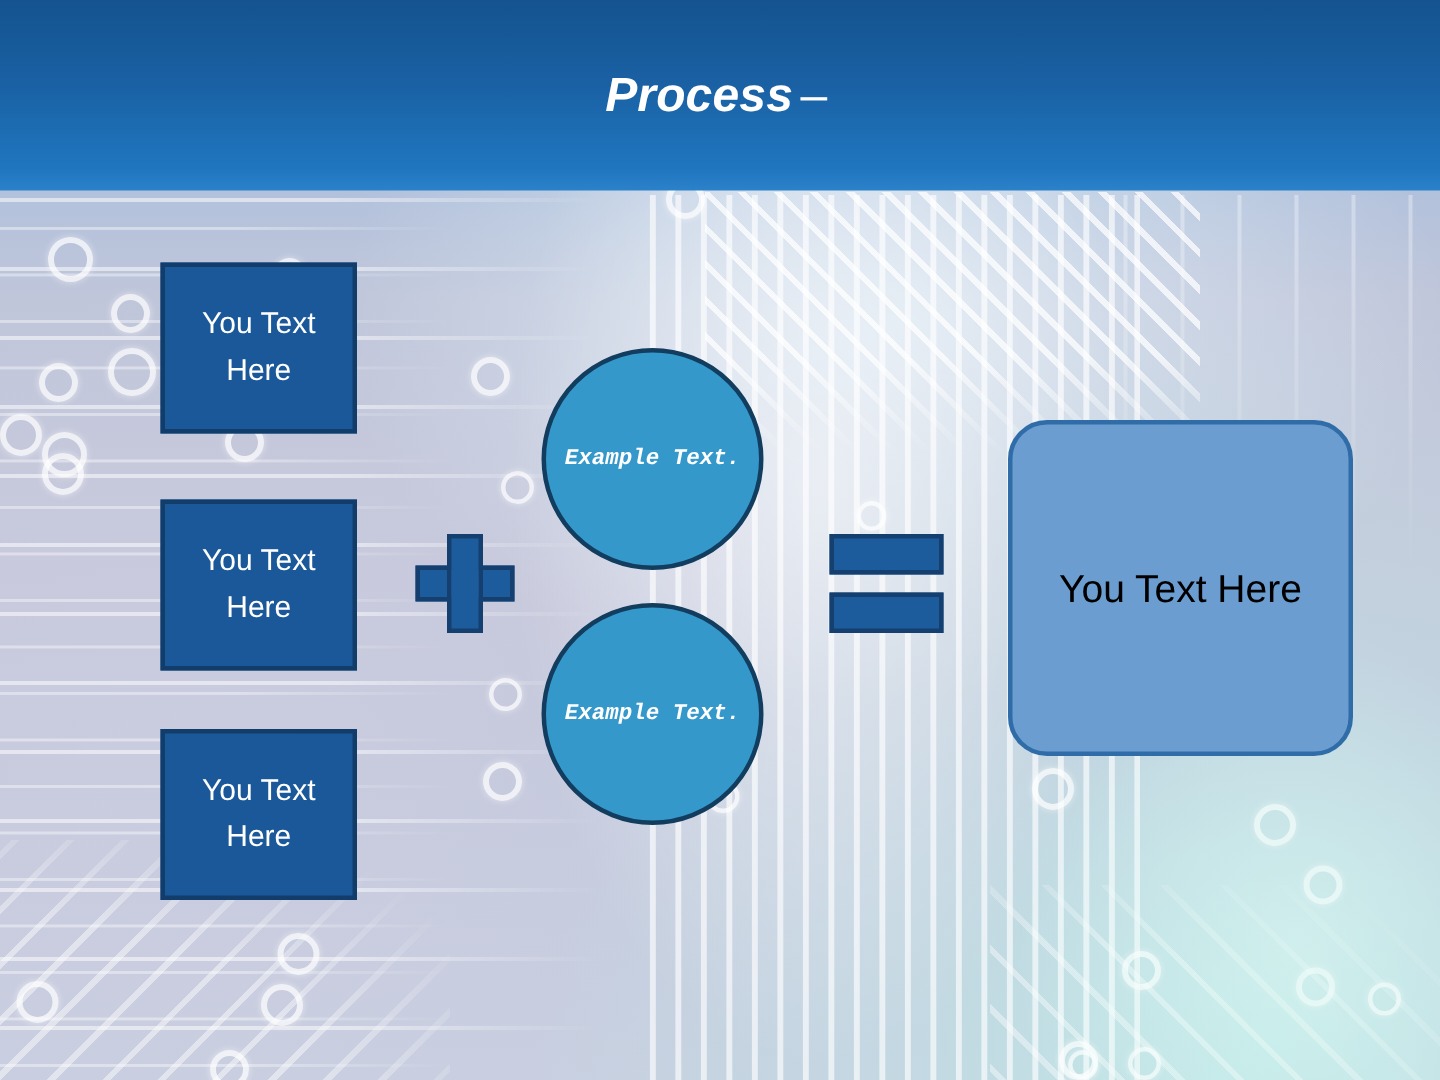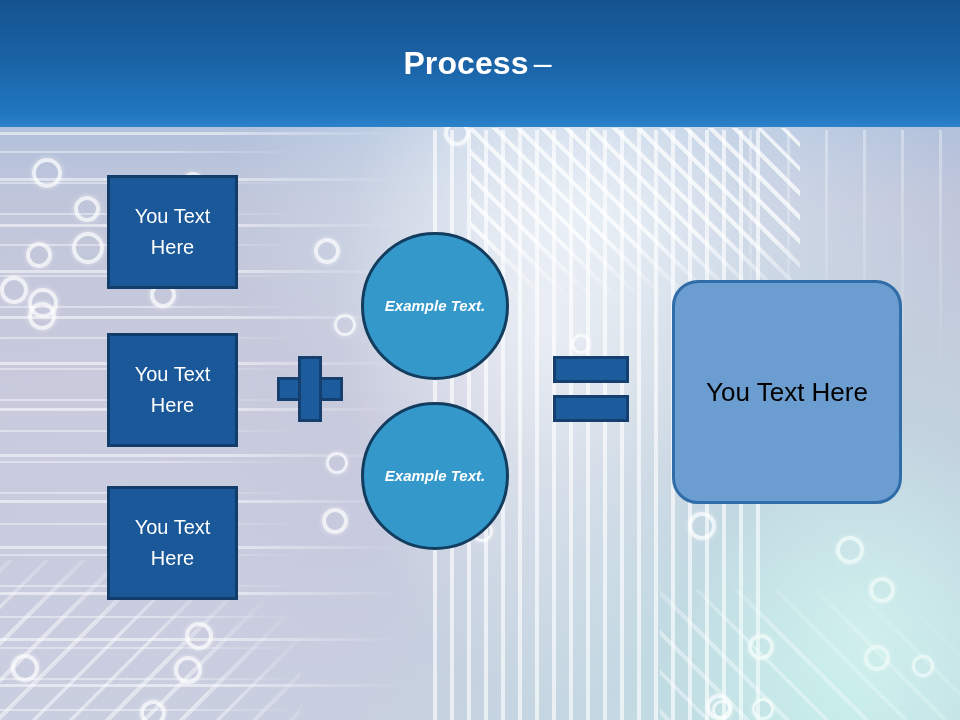--- a/index.html
+++ b/index.html
@@ -132,21 +132,21 @@
     left: 0; top: 0;
     width: 960px; height: 127px;
     display: flex;
     align-items: center;
     justify-content: center;
     color: #ffffff;
     font-size: 32px;
     letter-spacing: .1px;
     white-space: nowrap;
   }
-  #slide-title .strong { font-weight: bold; }
+  #slide-title .strong { font-weight: bold; font-style: italic; }
   #slide-title .sep { padding: 0 5px; font-weight: normal; }
 
   
   .input-box {
     position: absolute;
     width: 131px;
     height: 114px;
     background: #1a5899;
     border: 3px solid #123d6b;
     box-sizing: border-box;
@@ -194,20 +194,21 @@
     box-sizing: border-box;
     display: flex;
     align-items: center;
     justify-content: center;
     text-align: center;
     color: #ffffff;
     font-size: 15px;
     font-weight: bold;
     font-style: italic;
     line-height: 1.6;
+    font-family: Liberation Mono, monospace;
   }
   #example-circle-1 { left: 361px; top: 232px; }
   #example-circle-2 { left: 361px; top: 402px; }
 
   
   #equals-operator {
     position: absolute;
     left: 553px; top: 356px;
     width: 76px; height: 66px;
   }

